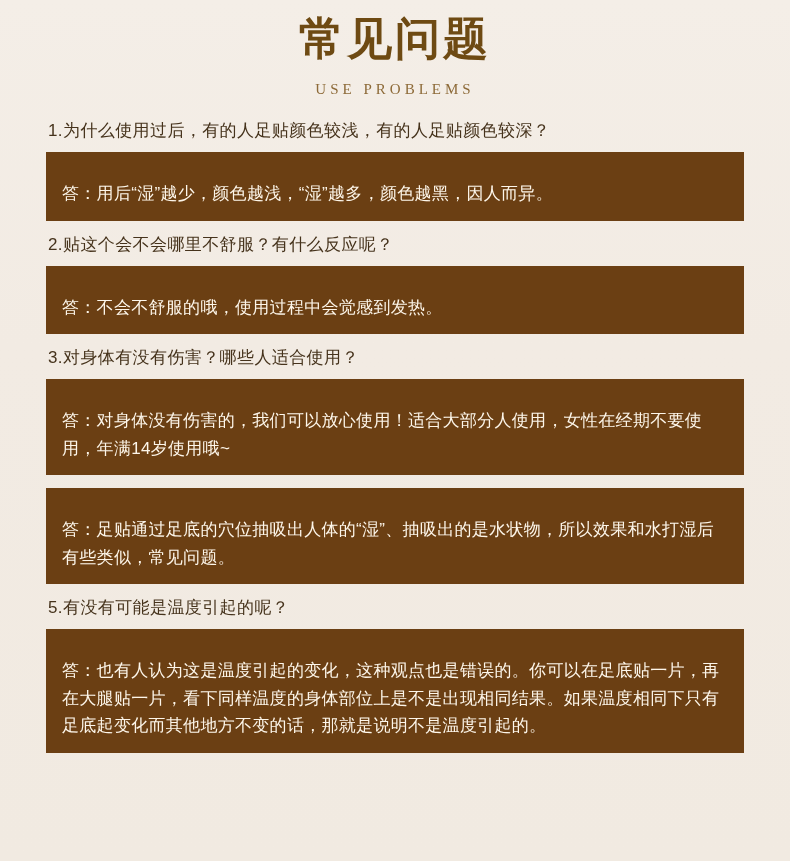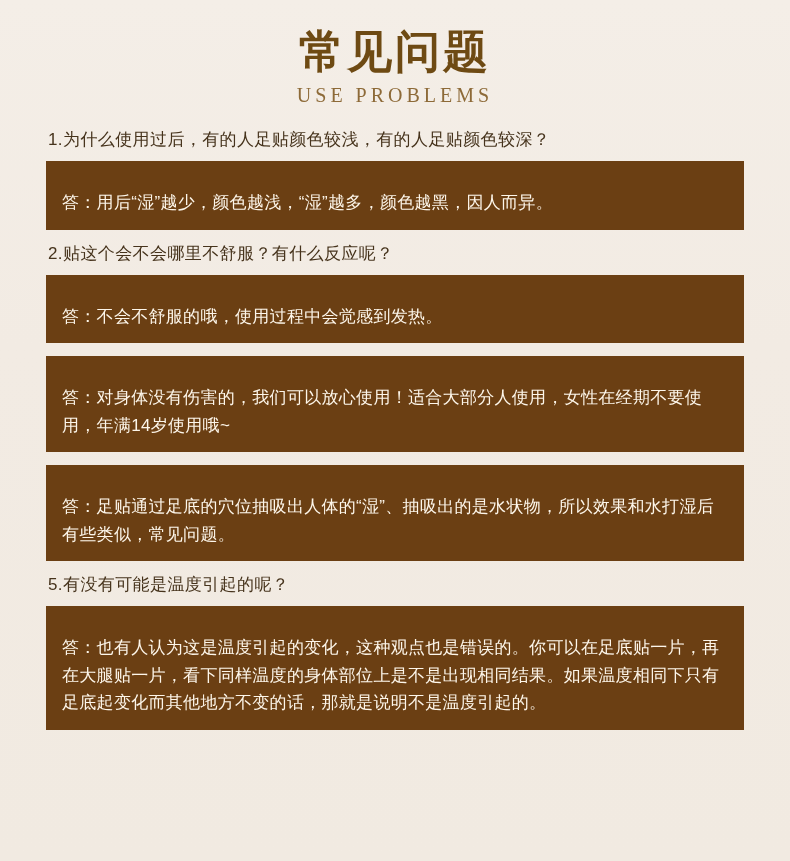--- a/index.html
+++ b/index.html
@@ -17,33 +17,33 @@
   .page {
     position: relative;
     width: 790px;
     height: 861px;
     background: linear-gradient(180deg, #f4eee7 0%, #f2ebe3 40%, #f1eae1 100%);
     box-sizing: border-box;
     padding: 0 46px;
   }
   .header {
     text-align: center;
-    padding-top: 24px;
+    padding-top: 11px;
   }
   .header-title {
     font-size: 45px;
     font-weight: bold;
     letter-spacing: 3px;
     color: #6e4a13;
     line-height: 1.25;
     margin: 0;
   }
   .header-sub {
-    margin-top: 4px;
-    font-size: 20px;
+    margin-top: 14px;
+    font-size: 15px;
     letter-spacing: 4px;
     color: #8d6a38;
     font-family: "Liberation Serif", "DejaVu Serif", serif;
   }
   .faq-list {
     margin-top: 22px;
   }
   .faq-item {
     margin-bottom: 13px;
   }
@@ -84,20 +84,21 @@
       <div class="faq-q">1.为什么使用过后，有的人足贴颜色较浅，有的人足贴颜色较深？</div>
       <div class="faq-a">答：用后“湿”越少，颜色越浅，“湿”越多，颜色越黑，因人而异。</div>
     </div>
 
     <div class="faq-item">
       <div class="faq-q">2.贴这个会不会哪里不舒服？有什么反应呢？</div>
       <div class="faq-a">答：不会不舒服的哦，使用过程中会觉感到发热。</div>
     </div>
 
     <div class="faq-item">
+      <div class="faq-q">3.对身体有没有伤害？哪些人适合使用？</div>
       <div class="faq-a">答：对身体没有伤害的，我们可以放心使用！适合大部分人使用，女性在经期不要使用，年满14岁使用哦~</div>
     </div>
 
     <div class="faq-item">
       <div class="faq-a">答：足贴通过足底的穴位抽吸出人体的“湿”、抽吸出的是水状物，所以效果和水打湿后有些类似，常见问题。</div>
     </div>
 
     <div class="faq-item">
       <div class="faq-q">5.有没有可能是温度引起的呢？</div>
       <div class="faq-a">答：也有人认为这是温度引起的变化，这种观点也是错误的。你可以在足底贴一片，再在大腿贴一片，看下同样温度的身体部位上是不是出现相同结果。如果温度相同下只有足底起变化而其他地方不变的话，那就是说明不是温度引起的。</div>

